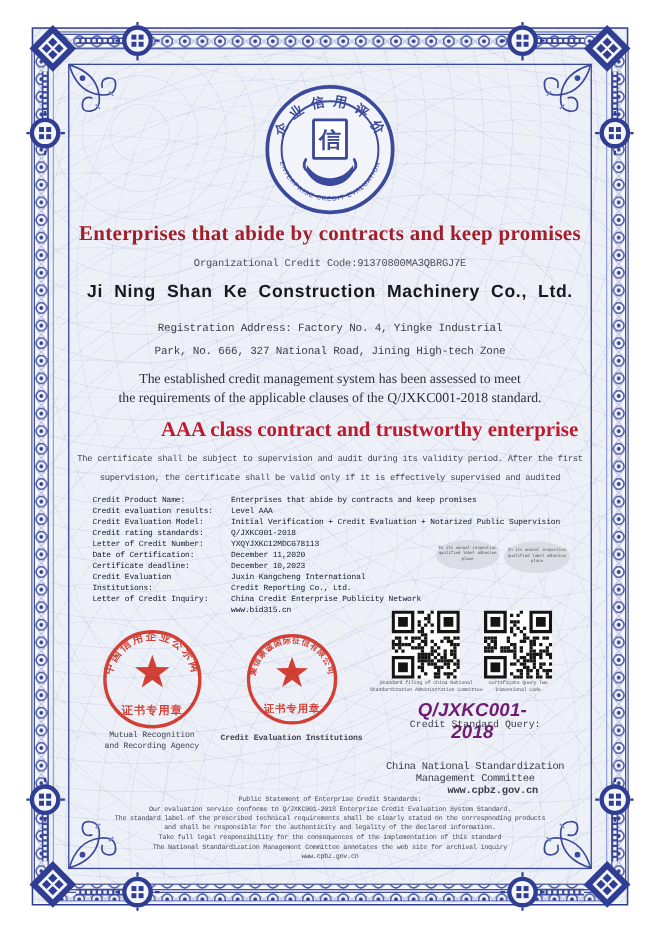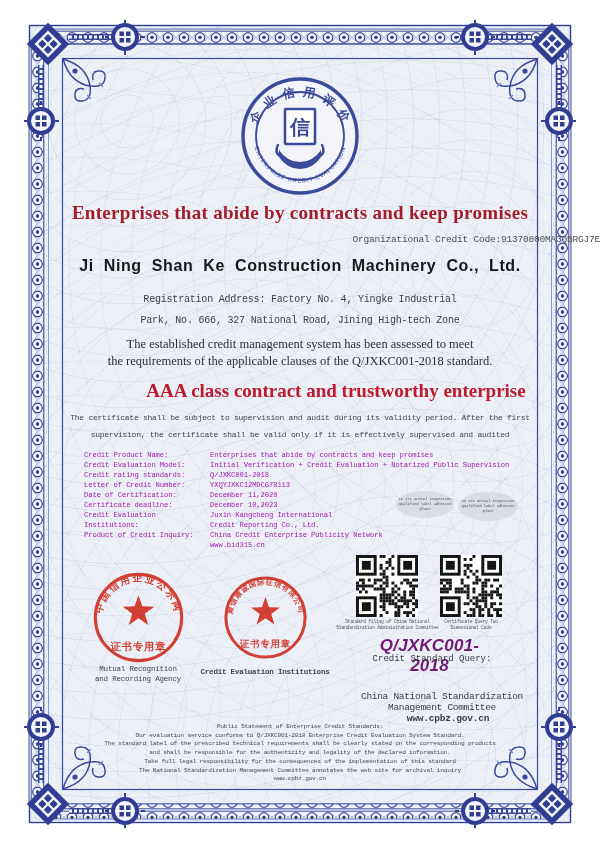--- a/index.html
+++ b/index.html
@@ -15,49 +15,49 @@
       repeating-radial-gradient(circle at 70% 92%, rgba(110,125,185,.10) 0 1px, transparent 1px 29px),
       repeating-radial-gradient(circle at 10% 85%, rgba(110,125,185,.08) 0 1px, transparent 1px 34px);}
   .border-svg{position:absolute;left:0;top:0;}
   .abs{position:absolute;}
   .ctr{text-align:center;}
   .ml{white-space:pre-line;}
 
   .cert-title{left:0;top:201px;width:600px;font:bold 19px/24px "Liberation Serif",serif;
     color:#a21d2a;letter-spacing:.3px;}
   .org-code{left:0;top:233px;width:600px;font:9.5px/13px "Liberation Mono",monospace;
-    letter-spacing:-.2px;color:#4e4e56;text-align:right;}
+    letter-spacing:-.2px;color:#4e4e56;}
   .company{left:0;top:255px;width:600px;font:bold 16px/21px "Liberation Sans",sans-serif;
     color:#17171c;letter-spacing:.6px;word-spacing:5px;}
   .address{left:0;top:290px;width:600px;font:10px/20.5px "Liberation Mono",monospace;
     letter-spacing:-.2px;color:#3e3e46;}
   .assessment{left:0;top:336px;width:600px;font:12.5px/16.5px "Liberation Serif",serif;color:#2e2f38;}
   .grade-title{left:0;top:379px;width:600px;font:bold 19px/24px "Liberation Serif",serif;color:#bd1a2d;margin-left:36px;}
   .supervision{left:0;top:409px;width:600px;font:8px/17px "Liberation Mono",monospace;
     letter-spacing:-.25px;color:#45454d;}
 
-  .details{left:84px;top:450px;width:456px;color:#a21caf;}
+  .details{left:84px;top:450px;width:456px;color:#0f172a;}
   .drow{display:flex;font:7.2px/10px "Liberation Mono",monospace;letter-spacing:-.1px;}
   .dlabel{width:126px;flex:none;}
   .dvalue{flex:1;white-space:pre-line;}
 
   .oval{background:rgba(214,216,223,.8);border-radius:50%;display:flex;align-items:center;
     justify-content:center;}
   .oval span{font:4px/4.8px "Liberation Mono",monospace;color:#5a5a62;text-align:center;
     white-space:pre-line;letter-spacing:-.2px;}
 
   .seal{mix-blend-mode:multiply;opacity:.92;}
   .seal-caption{font:7.5px/9.5px "Liberation Mono",monospace;color:#45454d;letter-spacing:-.2px;}
 
   .qr-caption{font:4.6px/5.6px "Liberation Mono",monospace;color:#55555d;letter-spacing:-.2px;}
 
   .std-code{left:347px;top:636px;width:165px;font:bold italic 17px/19.5px "Liberation Sans",sans-serif;
     color:#701a75;letter-spacing:.2px;}
   .query-label{left:332px;top:653px;width:200px;font:9px/12px "Liberation Mono",monospace;color:#3c3c44;}
-  .query-org{left:332px;top:691px;width:220px;font:9.5px/11px "Liberation Mono",monospace;
+  .query-org{left:322px;top:691px;width:220px;font:9.5px/11px "Liberation Mono",monospace;
     letter-spacing:-.3px;color:#3c3c44;text-align:center;}
   .query-url{left:348px;top:713px;width:200px;font:bold 9.5px/11px "Liberation Mono",monospace;
     letter-spacing:-.2px;color:#3c3c44;}
   .statement{left:70px;top:723px;width:460px;font:6.2px/8.7px "Liberation Mono",monospace;
     letter-spacing:-.25px;color:#4b4b55;}
 </style>
 </head>
 <body>
 
 <div class="page">
@@ -154,20 +154,24 @@
   <div class="abs ctr grade-title">AAA class contract and trustworthy enterprise</div>
   <div class="abs ctr supervision ml">The certificate shall be subject to supervision and audit during its validity period. After the first
 supervision, the certificate shall be valid only if it is effectively supervised and audited</div>
 
   <div class="abs details">
     <div class="drow">
         <div class="dlabel">Credit Product Name:</div>
         <div class="dvalue">Enterprises that abide by contracts and keep promises</div>
       </div>
     <div class="drow">
+        <div class="dlabel">Credit evaluation results:</div>
+        <div class="dvalue">Level AAA</div>
+      </div>
+    <div class="drow">
         <div class="dlabel">Credit Evaluation Model:</div>
         <div class="dvalue">Initial Verification + Credit Evaluation + Notarized Public Supervision</div>
       </div>
     <div class="drow">
         <div class="dlabel">Credit rating standards:</div>
         <div class="dvalue">Q/JXKC001-2018</div>
       </div>
     <div class="drow">
         <div class="dlabel">Letter of Credit Number:</div>
         <div class="dvalue">YXQYJXKC12MDCG78113</div>
@@ -179,21 +183,21 @@
     <div class="drow">
         <div class="dlabel">Certificate deadline:</div>
         <div class="dvalue">December 10,2023</div>
       </div>
     <div class="drow">
         <div class="dlabel">Credit Evaluation Institutions:</div>
         <div class="dvalue">Juxin Kangcheng International
 Credit Reporting Co., Ltd.</div>
       </div>
     <div class="drow">
-        <div class="dlabel">Product of Credit Inquiry:</div>
+        <div class="dlabel">Letter of Credit Inquiry:</div>
         <div class="dvalue">China Credit Enterprise Publicity Network
 www.bid315.cn</div>
       </div>
   </div>
 
   <div class="abs oval" style="left:396px;top:491px;width:58px;height:27px;">
     <span class="ml">In its annual inspection
 qualified label adhesive place</span>
   </div>
   <div class="abs oval" style="left:458px;top:492px;width:60px;height:29px;">

